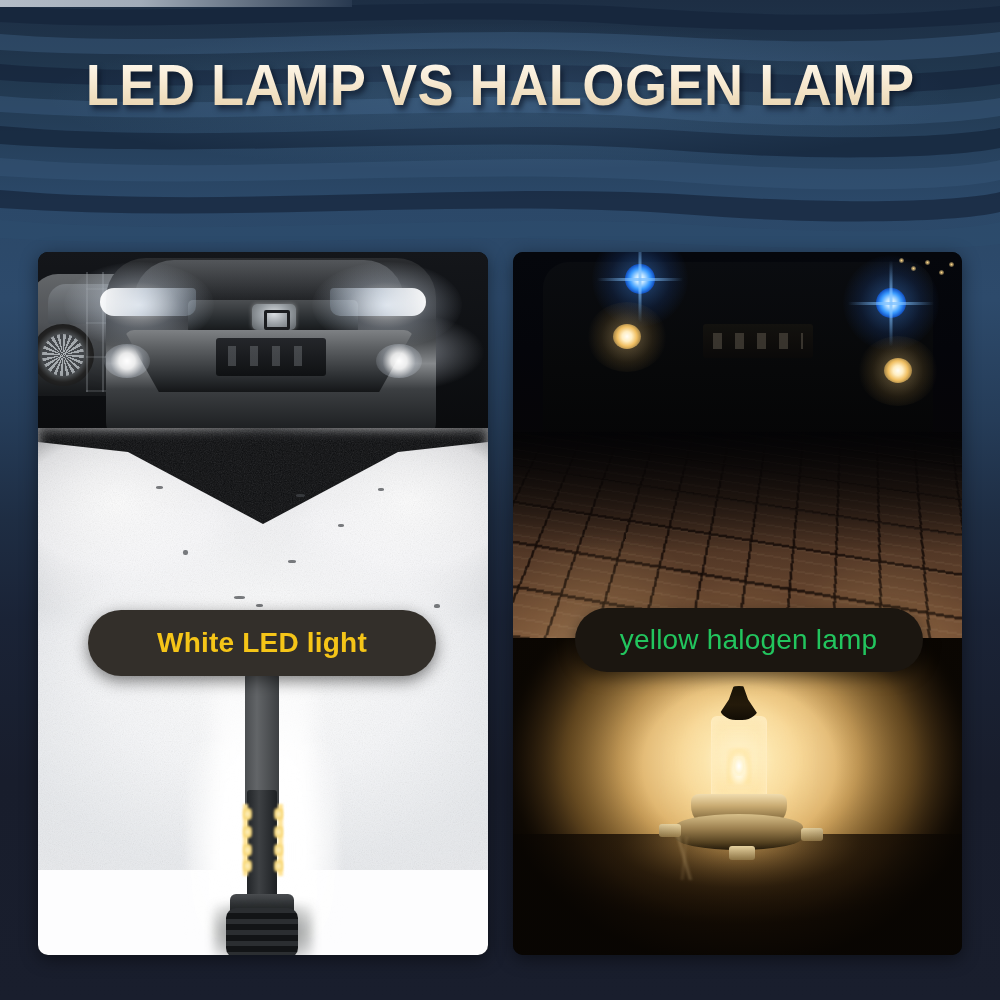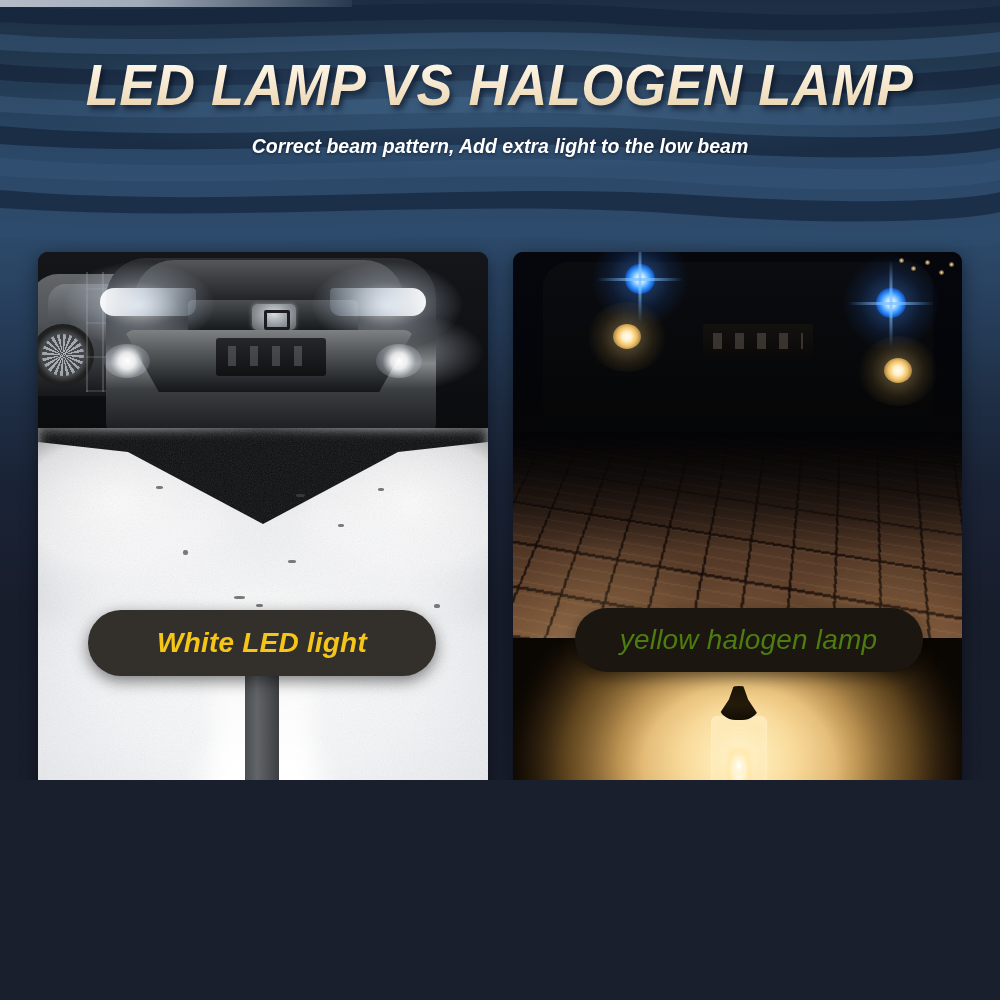--- a/index.html
+++ b/index.html
@@ -7,23 +7,22 @@
   body {
     font-family:"Liberation Sans", sans-serif;
     background:#1a1f2e;
     position:relative;
     overflow:hidden;
   }
 
   
   #canvas {
     position:absolute; inset:0;
-    width:1000px; height:780px;
+    width:1000px; height:1000px;
     overflow:hidden;
-    font-style:italic;
   }
 
   
   .bg-base {
     position:absolute; inset:0;
     background:linear-gradient(180deg,
       #1d2e44 0%, #21384f 8%, #2b4868 20%,
       #2d4a6b 30%, #253c58 42%, #1e2d43 52%,
       #1a2336 62%, #181d2c 78%, #191e2d 100%);
   }
@@ -450,21 +449,21 @@
   .pill.led {
     left:50px; top:358px; width:348px; height:66px;
     background:#332f2a;
     color:#f5c518;
     font-size:28px; font-weight:bold;
     letter-spacing:.2px;
   }
   .pill.hal {
     left:62px; top:356px; width:348px; height:64px;
     background:#1b1610;
-    color:#4d7c0f;
+    color:#22c55e;
     font-size:28px; font-weight:normal;
     letter-spacing:.2px;
   }
 </style>
 </head>
 <body>
 
 <div id="canvas">
 
   <div class="bg-base"></div>
@@ -483,21 +482,20 @@
       </g>
     </svg>
   </div>
 
   <div class="top-sliver"></div>
   <div class="hdr-glow"></div>
 
   <header class="head">
     <h1 class="title">LED LAMP VS HALOGEN LAMP</h1>
     <p class="subtitle">
-      <span class="l1">Correct beam pattern, Add extra light to the low beam</span>
     </p>
   </header>
 
   <div class="panels">
 
     <div class="panel">
       <div class="led-scene">
 
         <div class="led-top">
           <div class="bg-car">

